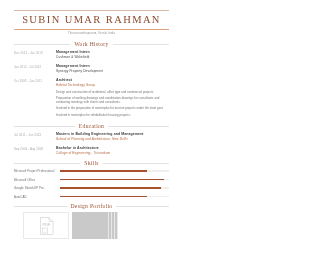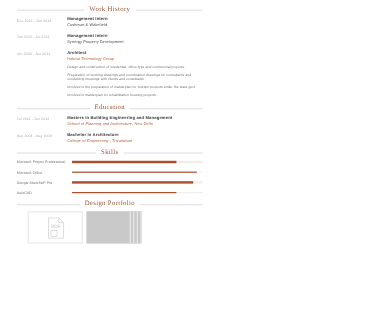--- a/index.html
+++ b/index.html
@@ -142,20 +142,26 @@
   .thumb .stripe {
     position: absolute; top: 0; bottom: 0;
     width: 1.5px; background: #e8e8e8;
   }
 </style>
 </head>
 <body>
 
 <div id="resume">
 
+  <div class="hdr">
+    <div class="hdr-rule-top"></div>
+    <div class="name">SUBIN UMAR RAHMAN</div>
+    <div class="hdr-rule-bot"></div>
+    <div class="contact">Thiruvananthapuram, Kerala India</div>
+  </div>
 
   <div class="section">
     <div class="sec-head">
       <div class="sec-line"></div>
       <div class="sec-title">Work History</div>
       <div class="sec-line"></div>
     </div>
 
     <div class="entry">
       <div class="entry-date">Dec 2012 - Jun 2013</div>

